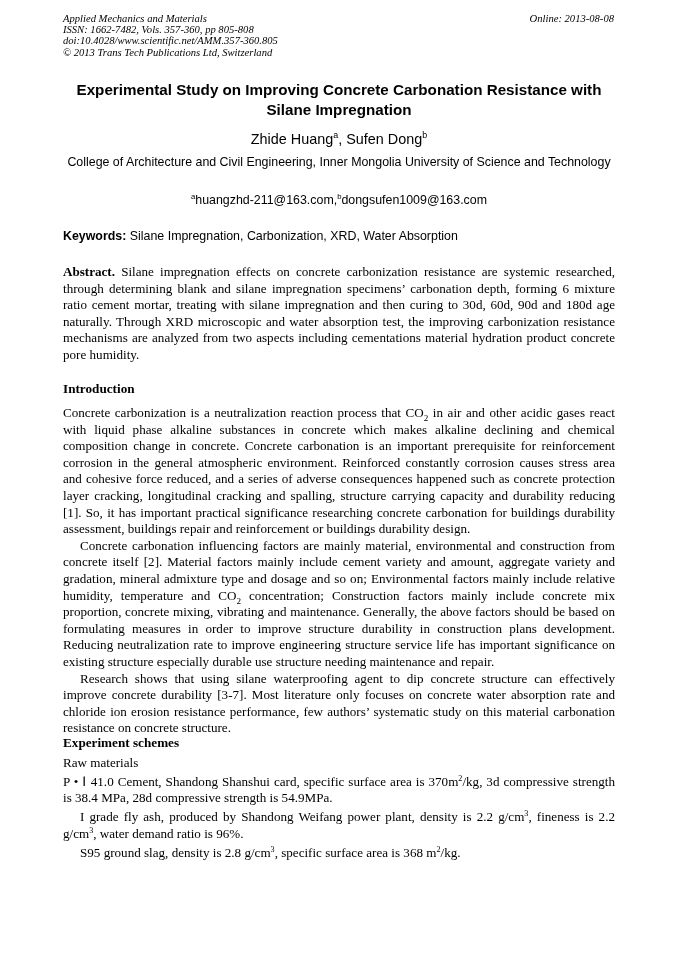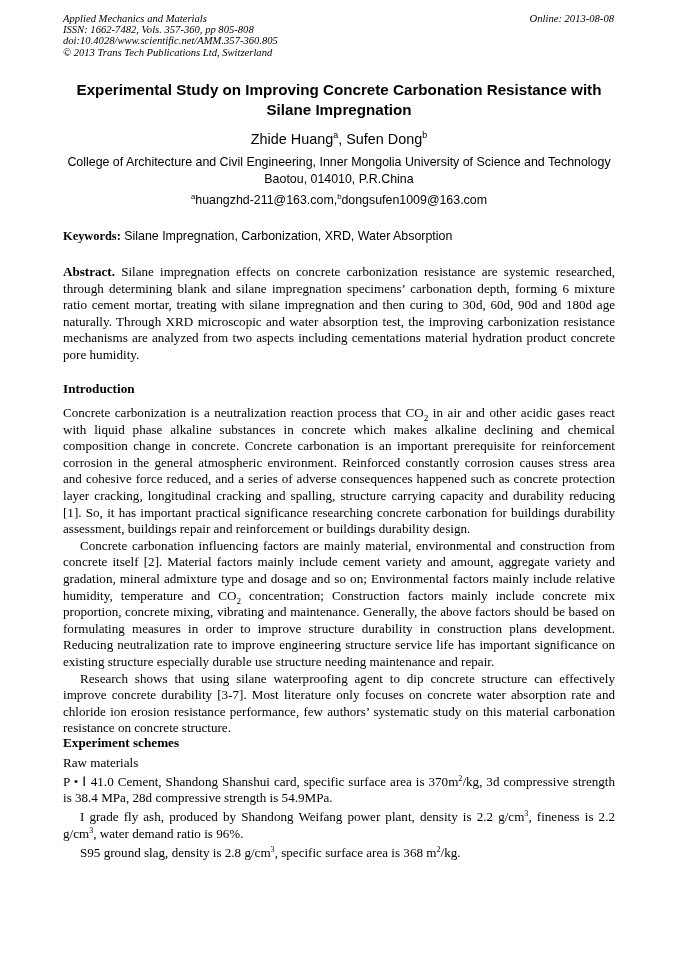--- a/index.html
+++ b/index.html
@@ -6,21 +6,21 @@
   body { width: 678px; height: 959px; position: relative; overflow: hidden; color: #000; }
   .meta { position: absolute; left: 63px; top: 13px; font-family: "Liberation Serif", serif; font-style: italic; font-size: 10.6px; line-height: 11.2px; }
   .online { position: absolute; right: 64px; top: 13px; font-family: "Liberation Serif", serif; font-style: italic; font-size: 10.6px; line-height: 11.2px; text-align: right; }
   .title { position: absolute; left: 63px; width: 552px; top: 80px; text-align: center; font-family: "Liberation Sans", sans-serif; font-weight: bold; font-size: 15.2px; line-height: 19.5px; }
   .authors { position: absolute; left: 63px; width: 552px; top: 130px; text-align: center; font-family: "Liberation Sans", sans-serif; font-size: 14.4px; line-height: 18px; }
   .affil { position: absolute; left: 63px; width: 552px; top: 154px; text-align: center; font-family: "Liberation Sans", sans-serif; font-size: 12.4px; line-height: 17px; }
   .emails { position: absolute; left: 63px; width: 552px; top: 192px; text-align: center; font-family: "Liberation Sans", sans-serif; font-size: 12.4px; line-height: 16px; }
   sup { font-size: 0.62em; vertical-align: super; line-height: 0; }
   sub { font-size: 0.7em; vertical-align: sub; line-height: 0; }
   .keywords { position: absolute; left: 63px; width: 552px; top: 228px; font-family: "Liberation Sans", sans-serif; font-size: 12.4px; line-height: 16px; }
-  .keywords b { font-weight: bold; font-family: Liberation Serif, serif; }
+  .keywords b { font-weight: bold; }
   .serif { font-family: "Liberation Serif", serif; font-size: 13.1px; line-height: 16.6px; text-align: justify; }
   .abstract { position: absolute; left: 63px; width: 552px; top: 264px; }
   .h { font-family: "Liberation Serif", serif; font-weight: bold; font-size: 13.2px; line-height: 16px; }
   .intro-h { position: absolute; left: 63px; top: 381px; }
   .intro { position: absolute; left: 63px; width: 552px; top: 405px; }
   .p { margin: 0; }
   .indent { text-indent: 17px; }
   .exp-h { position: absolute; left: 63px; top: 735px; }
   .raw { position: absolute; left: 63px; width: 552px; top: 755px; }
   .raw .p { margin-bottom: 2.2px; }
@@ -38,21 +38,20 @@
 <div class="online">Online: 2013-08-08</div>
 
 <div class="title">Experimental Study on Improving Concrete Carbonation Resistance with Silane Impregnation</div>
 
 <div class="authors">
   <span>Zhide Huang</span><sup>a</sup><span>, </span><span>Sufen Dong</span><sup>b</sup>
 </div>
 
 <div class="affil">
   <div>College of Architecture and Civil Engineering, Inner Mongolia University of Science and Technology</div>
-  <div>Baotou, 014010, P.R.China</div>
 </div>
 
 <div class="emails">
   <sup>a</sup><span>huangzhd-211@163.com,</span><sup>b</sup><span>dongsufen1009@163.com</span>
 </div>
 
 <div class="keywords">
   <b>Keywords:</b><span> Silane Impregnation, Carbonization, XRD, Water Absorption</span>
 </div>
 

